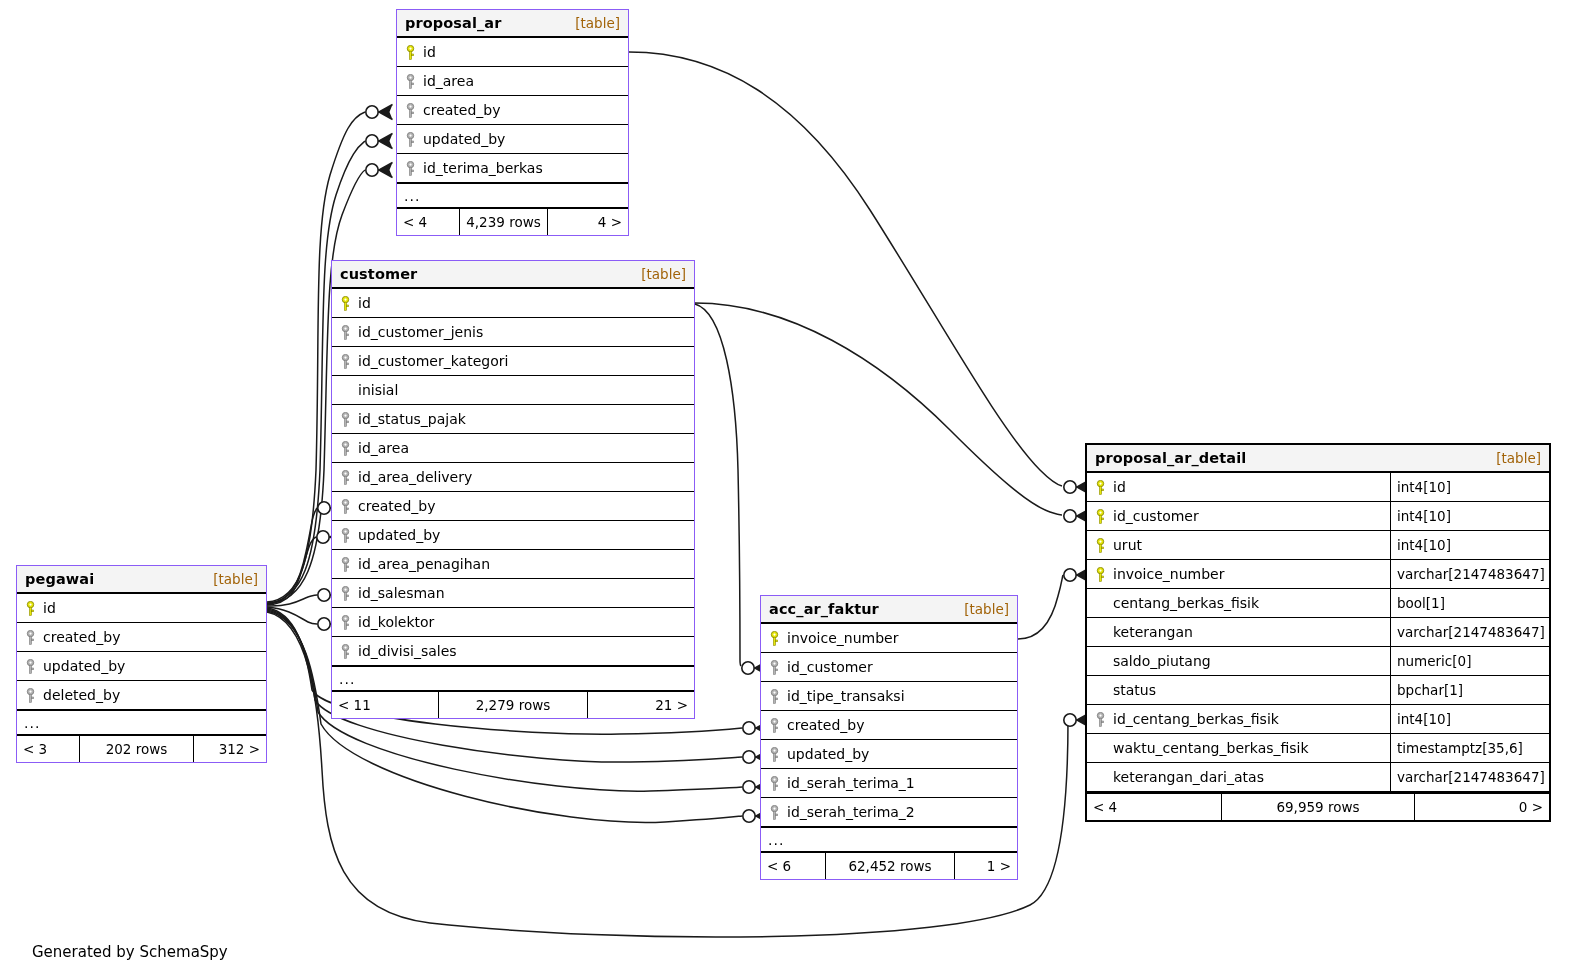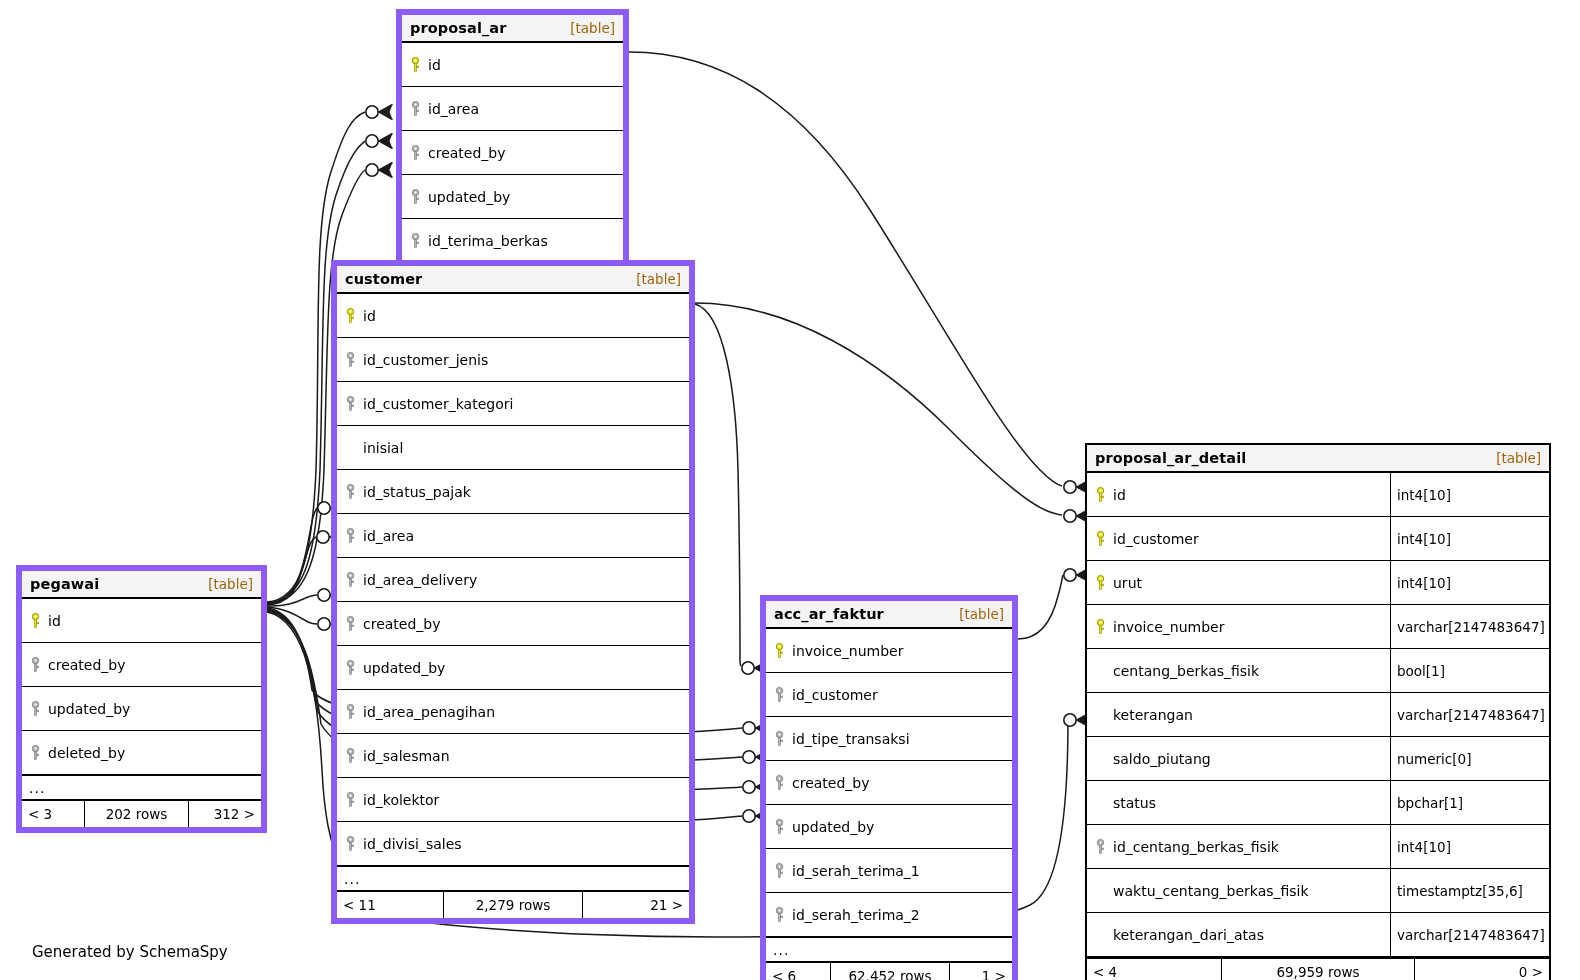--- a/index.html
+++ b/index.html
@@ -4,33 +4,33 @@
 <style>
   html,body{margin:0;padding:0;background:#ffffff;}
   body{
     width:1580px;height:980px;position:relative;overflow:hidden;
     font-family:"DejaVu Sans","Liberation Sans",sans-serif;
     -webkit-font-smoothing:antialiased;
   }
   #edges{position:absolute;left:0;top:0;width:1580px;height:980px;pointer-events:none;z-index:1;}
   .tbl{
     position:absolute;z-index:5;background:#ffffff;
-    border:6px solid #8b5cf6;border-collapse:collapse;
+    border:1px solid #8b5cf6;border-collapse:collapse;
     box-sizing:border-box;
   }
   .tbl.thick{border:2px solid #000;}
   .hdr{
     background:#f4f4f4;border-bottom:2px solid #000;
     height:28px;padding:0 8px;box-sizing:border-box;
     display:flex;align-items:center;justify-content:space-between;
   }
   .hdr .tname{font-weight:bold;font-size:14.5px;color:#000;letter-spacing:.1px;}
   .hdr .ttag{font-size:13.5px;color:#a16207;}
   .row{
-    height:44px;border-bottom:1px solid #000;box-sizing:border-box;
+    height:29px;border-bottom:1px solid #000;box-sizing:border-box;
     display:flex;align-items:center;padding:0;
   }
   .row:last-of-type{border-bottom:none;}
   .cellname{flex:1;display:flex;align-items:center;padding-left:7px;gap:6px;min-width:0;overflow:hidden;}
   .celltype{
     border-left:1px solid #000;padding-left:6px;box-sizing:border-box;
     font-size:13.5px;color:#000;white-space:nowrap;overflow:hidden;
     display:flex;align-items:center;height:100%;
   }
   .lbl{font-size:14px;color:#000;white-space:nowrap;}

